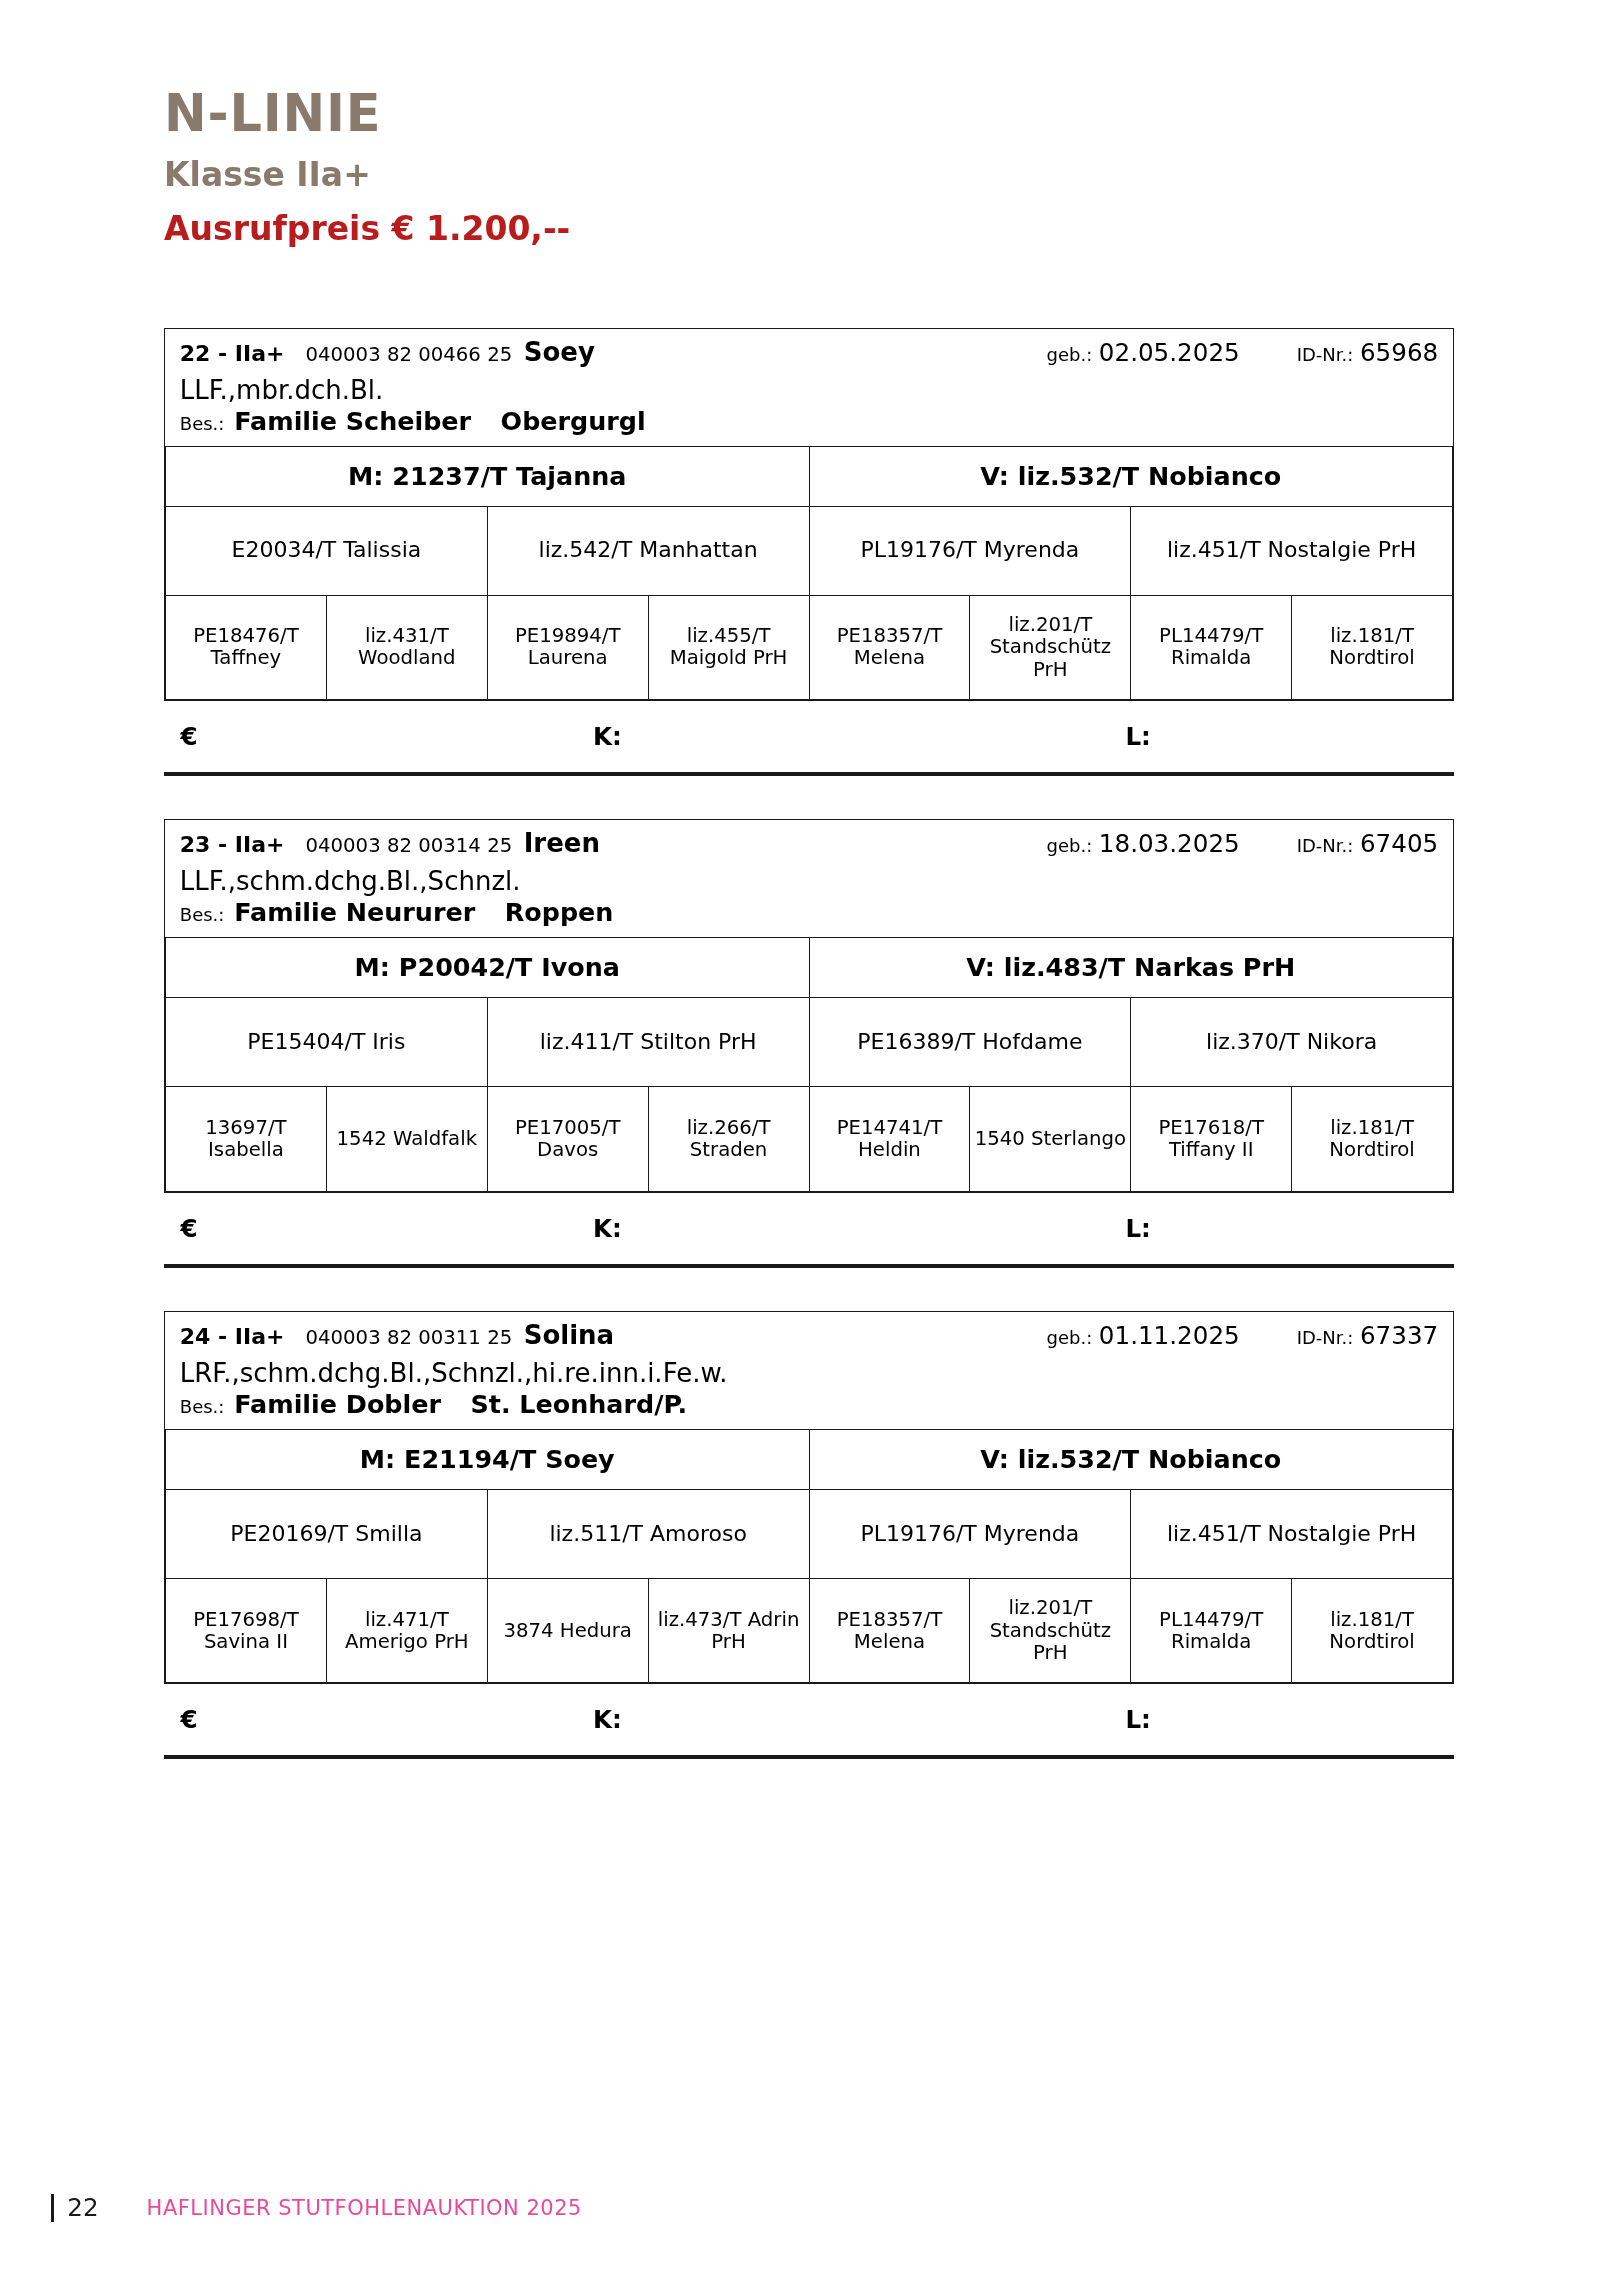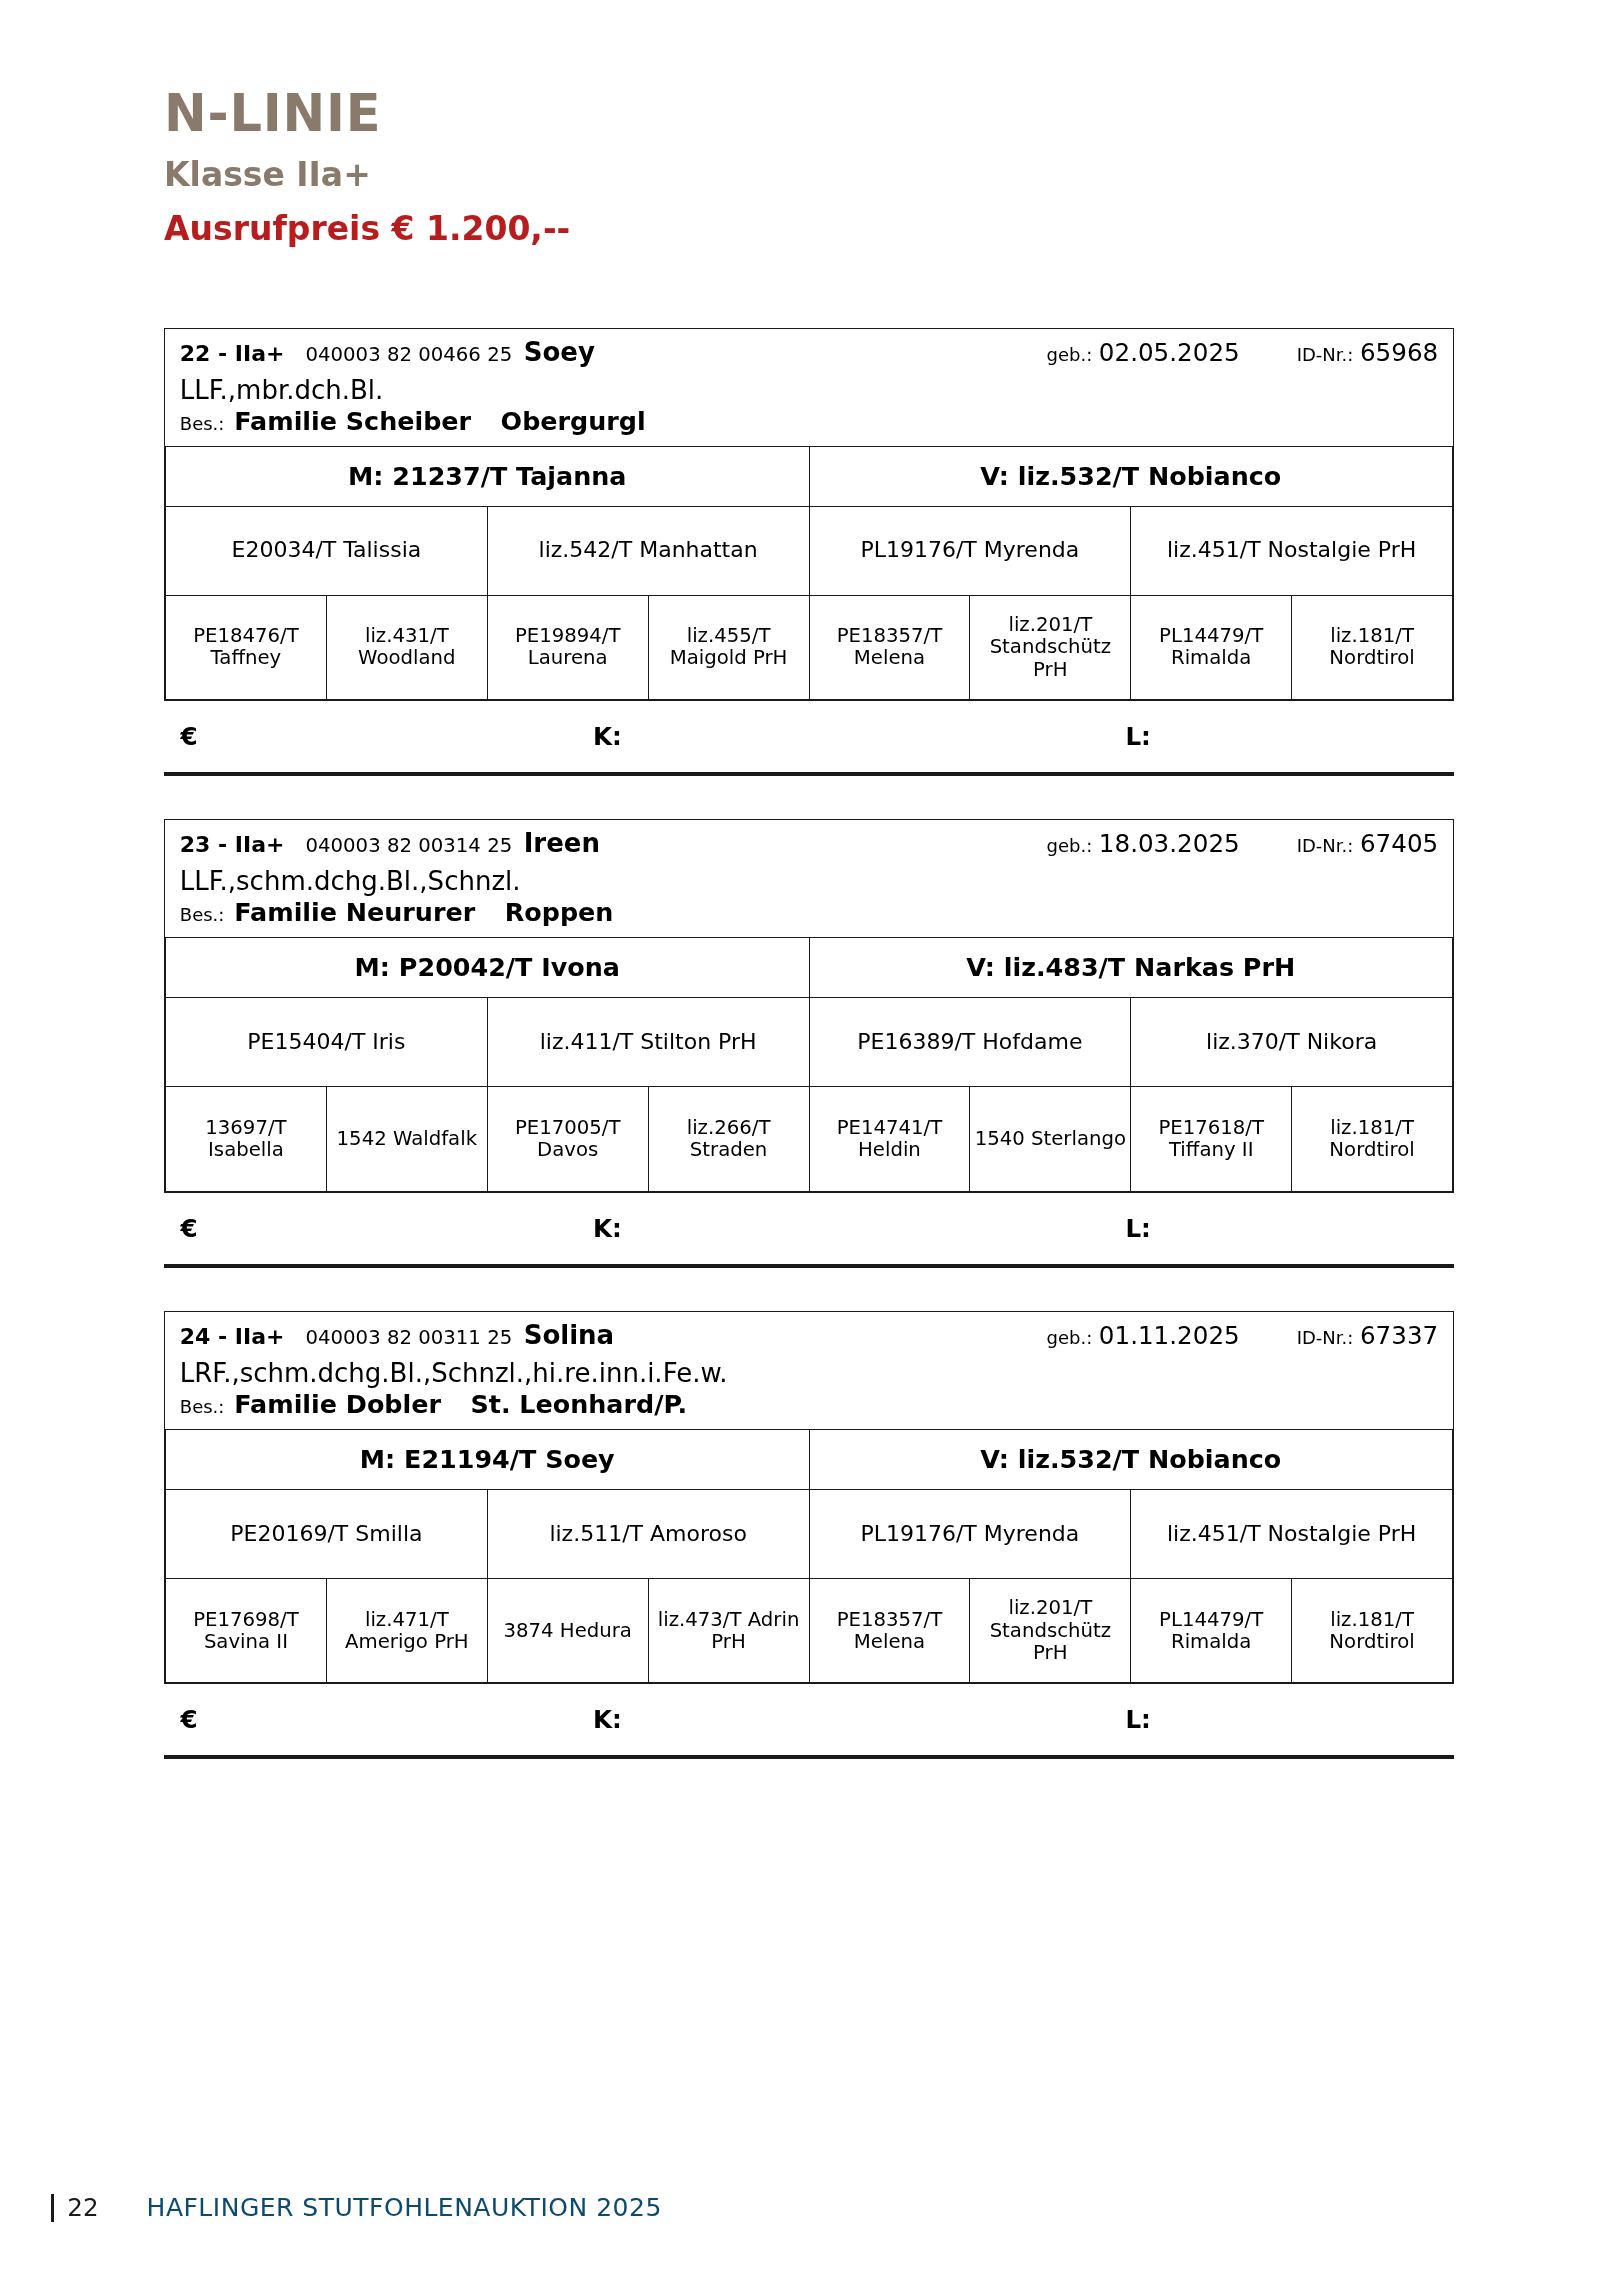--- a/index.html
+++ b/index.html
@@ -183,22 +183,22 @@
     width: 3.3px;
     height: 28px;
     background: #1a1a1a;
     margin-right: 13px;
   }
   .footer-page {
     font-size: 24.6px;
     color: #1a1a1a;
   }
   .footer-text {
-    font-size: 25px;
-    color: #0c4a6e;
+    font-size: 21px;
+    color: #ec4899;
     letter-spacing: 0.5px;
     margin-left: 48px;
   }
 </style>
 </head>
 <body>
 
 <div class="page">
 
   <div class="doc-header">

